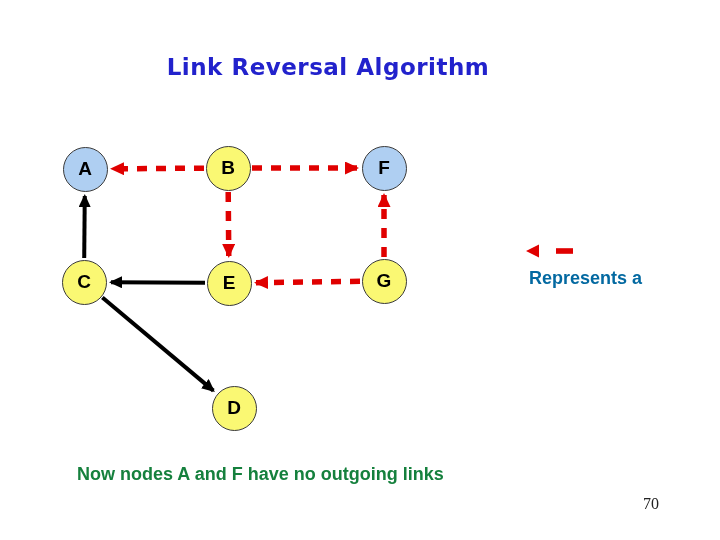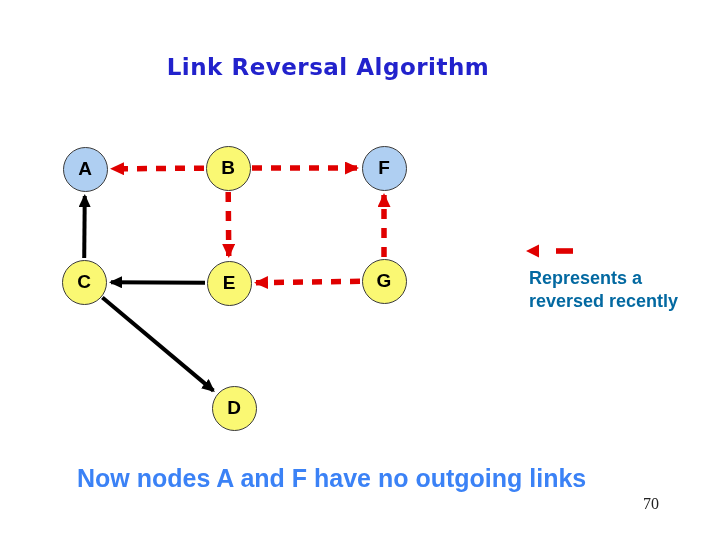--- a/index.html
+++ b/index.html
@@ -58,22 +58,22 @@
     font-size: 18px;
     line-height: 23px;
     color: #0369a1;
     white-space: nowrap;
   }
   .caption {
     position: absolute;
     left: 77px;
     top: 464px;
     font-weight: bold;
-    font-size: 25px;
-    color: #3b82f6;
+    font-size: 18px;
+    color: #15803d;
     white-space: nowrap;
   }
   .page-number {
     position: absolute;
     left: 643px;
     top: 495px;
     font-family: "Liberation Serif", serif;
     font-size: 16px;
     color: #222222;
     text-align: right;
@@ -117,21 +117,20 @@
       <div class="node" style="left: 211.5px; top: 385.5px; background: rgb(250, 248, 115); border-color: rgb(58, 58, 58);">D</div>
     </div>
 
   <div class="legend">
     <svg class="legend-arrow" width="50" height="16" viewBox="0 0 50 16">
       <polygon class="legend-red" points="0,8 13,1.5 13,14.5" fill="#E00000"></polygon>
       <rect class="legend-red" x="30" y="5.2" width="17" height="5.6" fill="#E00000"></rect>
     </svg>
     <div class="legend-text">
       <div>Represents a</div>
-      <div>reversed recently</div>
     </div>
   </div>
 
   <div class="caption">Now nodes A and F have no outgoing links</div>
 
   <div class="page-number">70</div>
 
 </div>
 
 </body></html>

